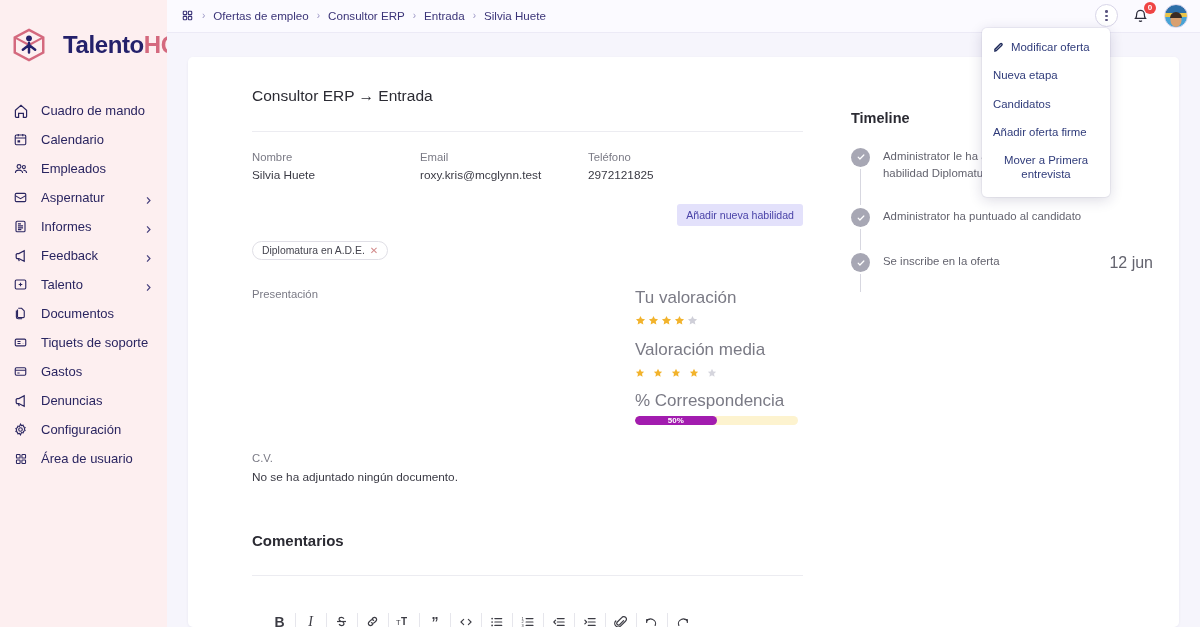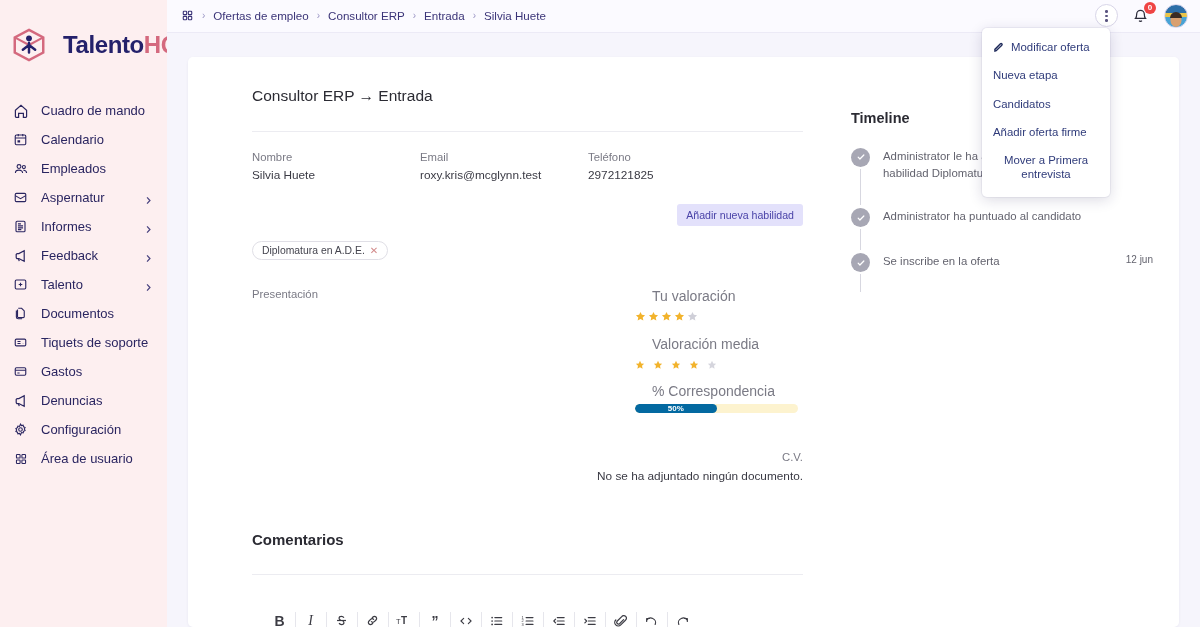--- a/index.html
+++ b/index.html
@@ -125,34 +125,34 @@
     padding: 3px 9px; font-size: 10.4px; color: #44444e; background:#fff;
   }
   .chip .x { color: #d28a8a; font-size: 10px; cursor: pointer; }
 
   .two-col { display: flex; margin-top: 28px; }
   .pres { flex: 1 1 auto; padding-right: 30px; }
   .pres-label { font-size: 11.3px; color: #7a7a85; margin-bottom: 22px; }
   .pres-text { font-size: 11.8px; color: #3a3a44; }
 
   .rate-col { width: 168px; flex: 0 0 168px; }
-  .rate-label { font-size: 14px; color: #7a7a85; margin-bottom: 4px; margin-left: 17px; }
+  .rate-label { font-size: 17px; color: #7a7a85; margin-bottom: 4px; }
   .stars { display: flex; gap: 2px; margin-bottom: 17px; }
   .stars.wide { gap: 8px; }
   .star { width: 11px; height: 11px; display:block; }
   .stars.wide .star { width: 10px; height: 10px; }
 
   .prog-track { height: 9px; border-radius: 5px; background: #fdf3cf; margin-top: 5px; width: 163px; position: relative; overflow:hidden;}
   .prog-fill {
     height: 9px; border-radius: 5px; background: #9c6a17;
     display: flex; align-items: center; justify-content: center;
     color: #fff; font-size: 8px; font-weight: 700;
   }
 
-  .cv-block { margin-top: 38px; text-align: right; }
+  .cv-block { margin-top: 27px; }
   .cv-label { font-size: 11.3px; color: #7a7a85; margin-bottom: 6px; }
   .cv-text { font-size: 11.8px; color: #3a3a44; }
 
   .comments-title { font-size: 15px; color: #2b2b33; margin-top: 48px; }
   .rule2 { height: 1px; background: #ececf1; margin-top: 26px; }
 
   .editor { margin-top: 34px; padding-left: 12px; }
   .toolbar { display: flex; align-items: center; gap: 0; }
   .tb-btn {
     width: 31px; height: 24px; display: flex; align-items: center; justify-content: center;
@@ -177,21 +177,21 @@
   .tl-item:last-child { padding-bottom: 0; }
   .tl-dot {
     width: 19px; height: 19px; flex: 0 0 19px; border-radius: 50%;
     background: #a7a7b4; display: flex; align-items: center; justify-content: center; z-index: 2;
   }
   .tl-line {
     position: absolute; left: 9px; top: 21px; bottom: 3px; width: 1px; background: #d7d7e0;
   }
   .tl-body { flex: 1 1 auto; padding-left: 13px; display: flex; justify-content: space-between; gap: 10px; }
   .tl-text { font-size: 11.4px; color: #63636e; line-height: 1.5; max-width: 200px; }
-  .tl-date { font-size: 10px; color: #63636e; white-space: nowrap; padding-top: 1px; }
+  .tl-date { font-size: 16px; color: #63636e; white-space: nowrap; padding-top: 1px; }
 </style>
 </head>
 <body>
 
 <div class="app">
 
   <aside class="sidebar">
     <div class="logo-row">
       <span class="logo-mark">
         <svg width="38" height="38" viewBox="0 0 40 40">
@@ -489,21 +489,21 @@
                 <span class="star"><svg width="10" height="10" viewBox="0 0 20 20" fill="#f2b32c">
                       <path d="M10 1.6l2.5 5.3 5.8.7-4.3 4 1.2 5.8L10 14.5 4.8 17.4 6 11.6 1.7 7.6l5.8-.7z"></path>
                     </svg></span>
                 <span class="star"><svg width="10" height="10" viewBox="0 0 20 20" fill="#d5d5dd">
                       <path d="M10 1.6l2.5 5.3 5.8.7-4.3 4 1.2 5.8L10 14.5 4.8 17.4 6 11.6 1.7 7.6l5.8-.7z"></path>
                     </svg></span>
               </div>
 
               <div class="rate-label">% Correspondencia</div>
               <div class="prog-track" style="background: rgb(253, 243, 207);">
-                <div class="prog-fill" id="matchFill" style="width: 50%; background: #0369a1;">
+                <div class="prog-fill" id="matchFill" style="width: 50%; background: #a21caf;">
                   <span>50%</span>
                 </div>
               </div>
             </div>
           </div>
 
           <div class="cv-block">
             <div class="cv-label">C.V.</div>
             <div class="cv-text">No se ha adjuntado ningún documento.</div>
           </div>

